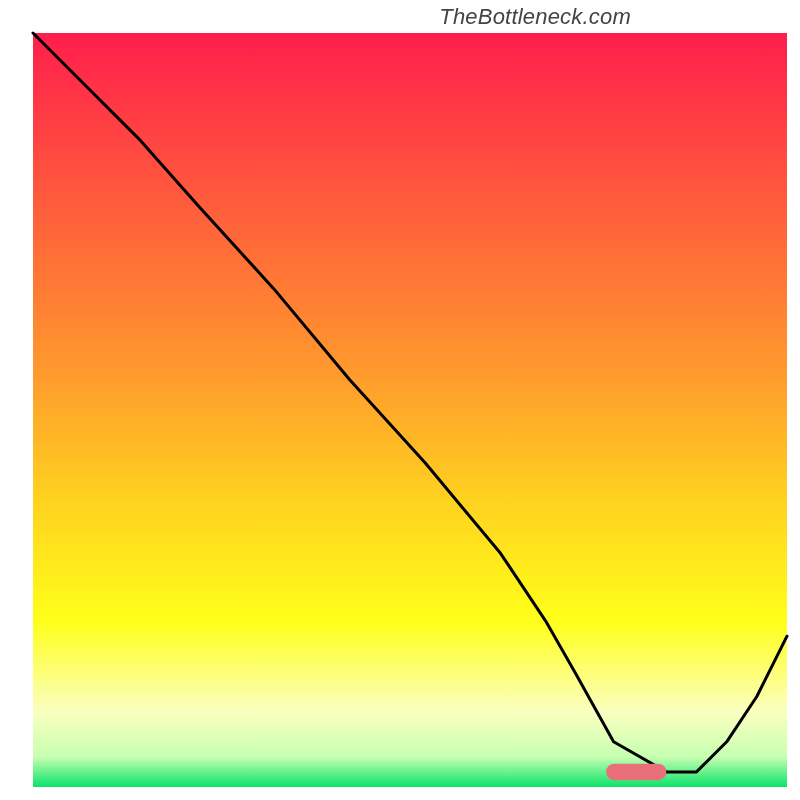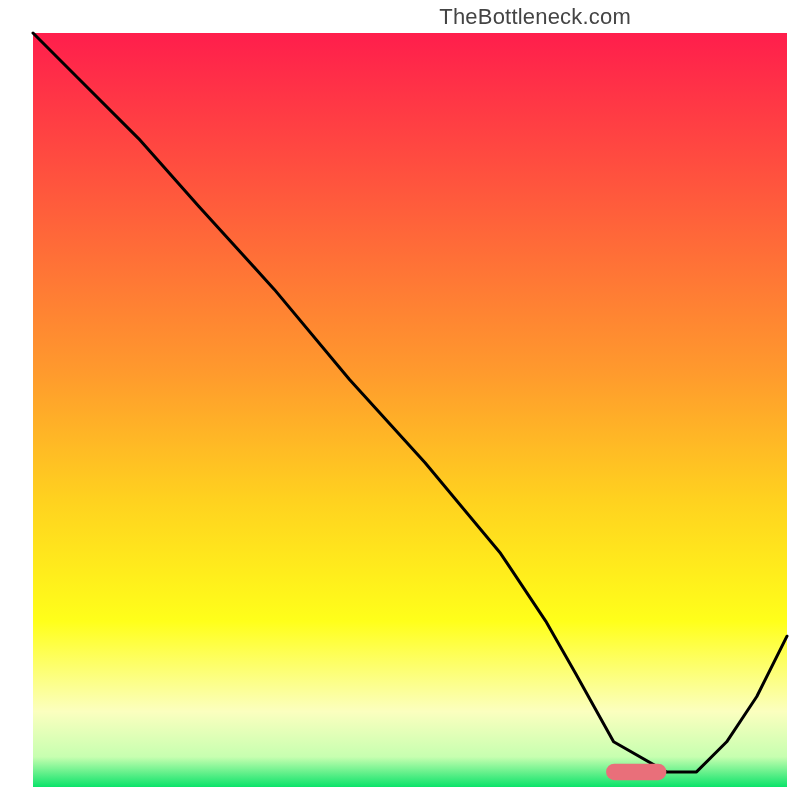--- a/index.html
+++ b/index.html
@@ -7,20 +7,21 @@
     padding: 0;
     width: 800px;
     height: 800px;
     background: #ffffff;
     font-family: Arial, Helvetica, sans-serif;
   }
   .chart-wrap {
     position: relative;
     width: 641px;
     height: 800px;
+    font-style: italic;
   }
   .watermark {
     position: absolute;
     top: 4px;
     right: 10px;
     color: #444;
     font-size: 22px;
     font-weight: 500;
     letter-spacing: 0.2px;
   }

